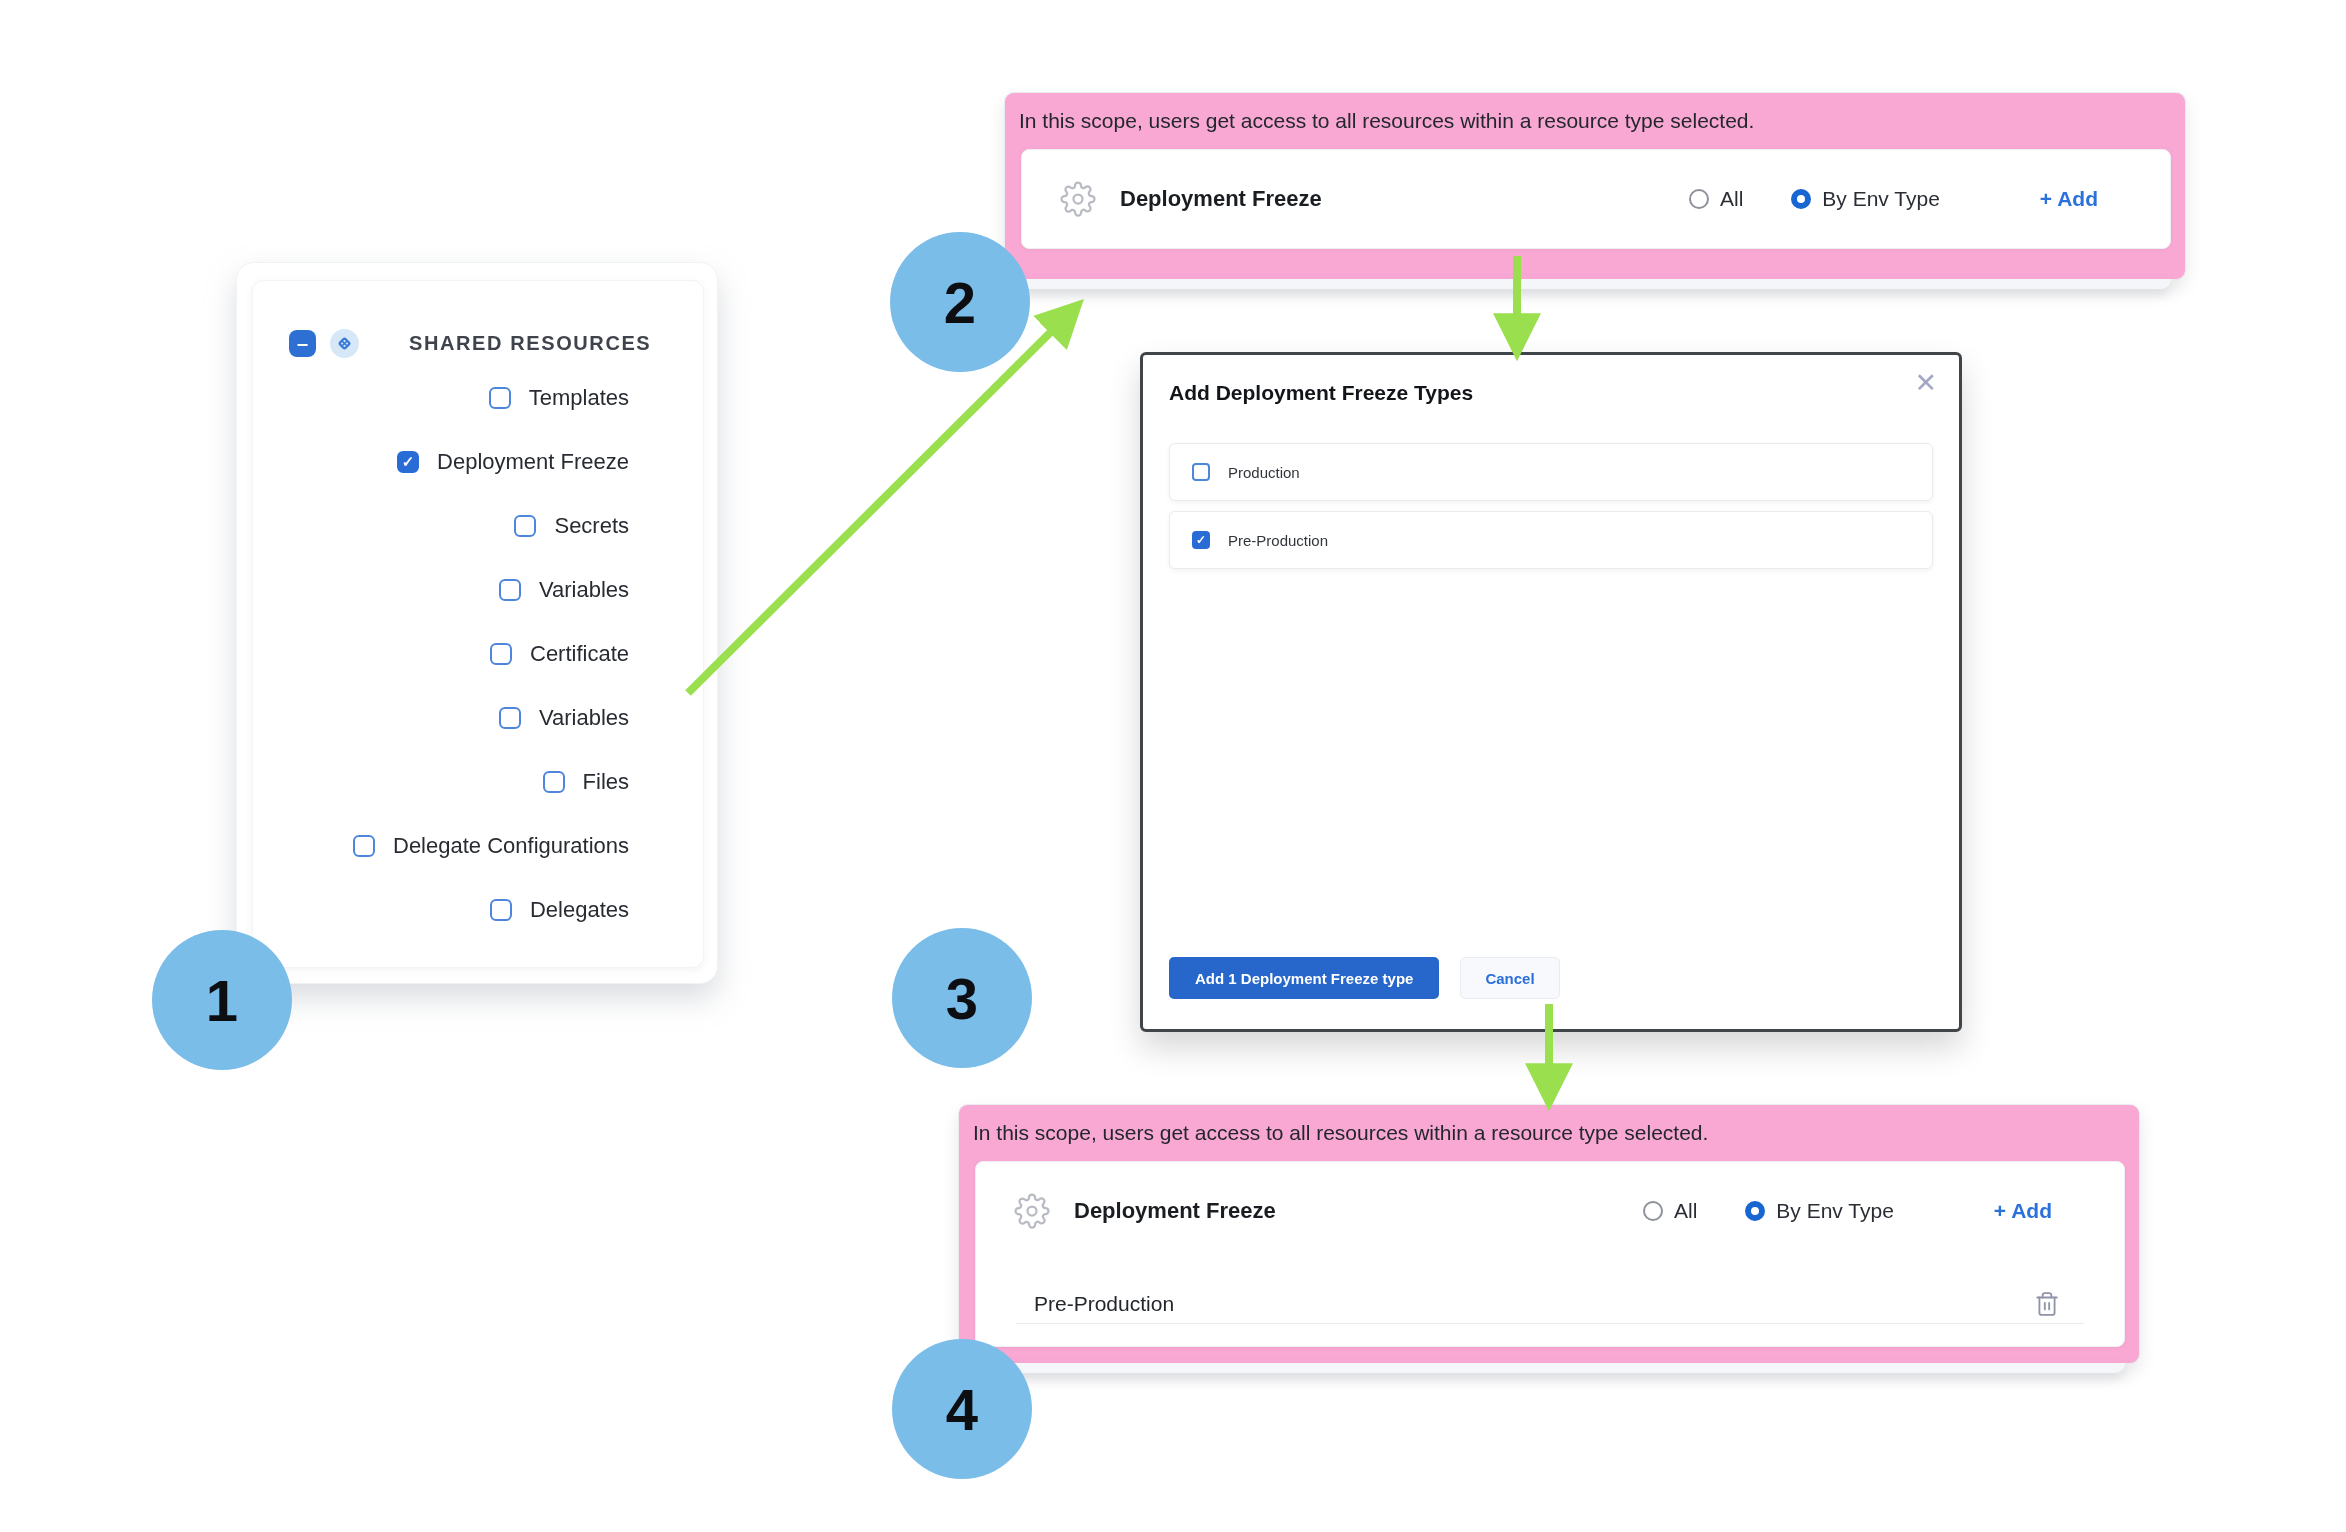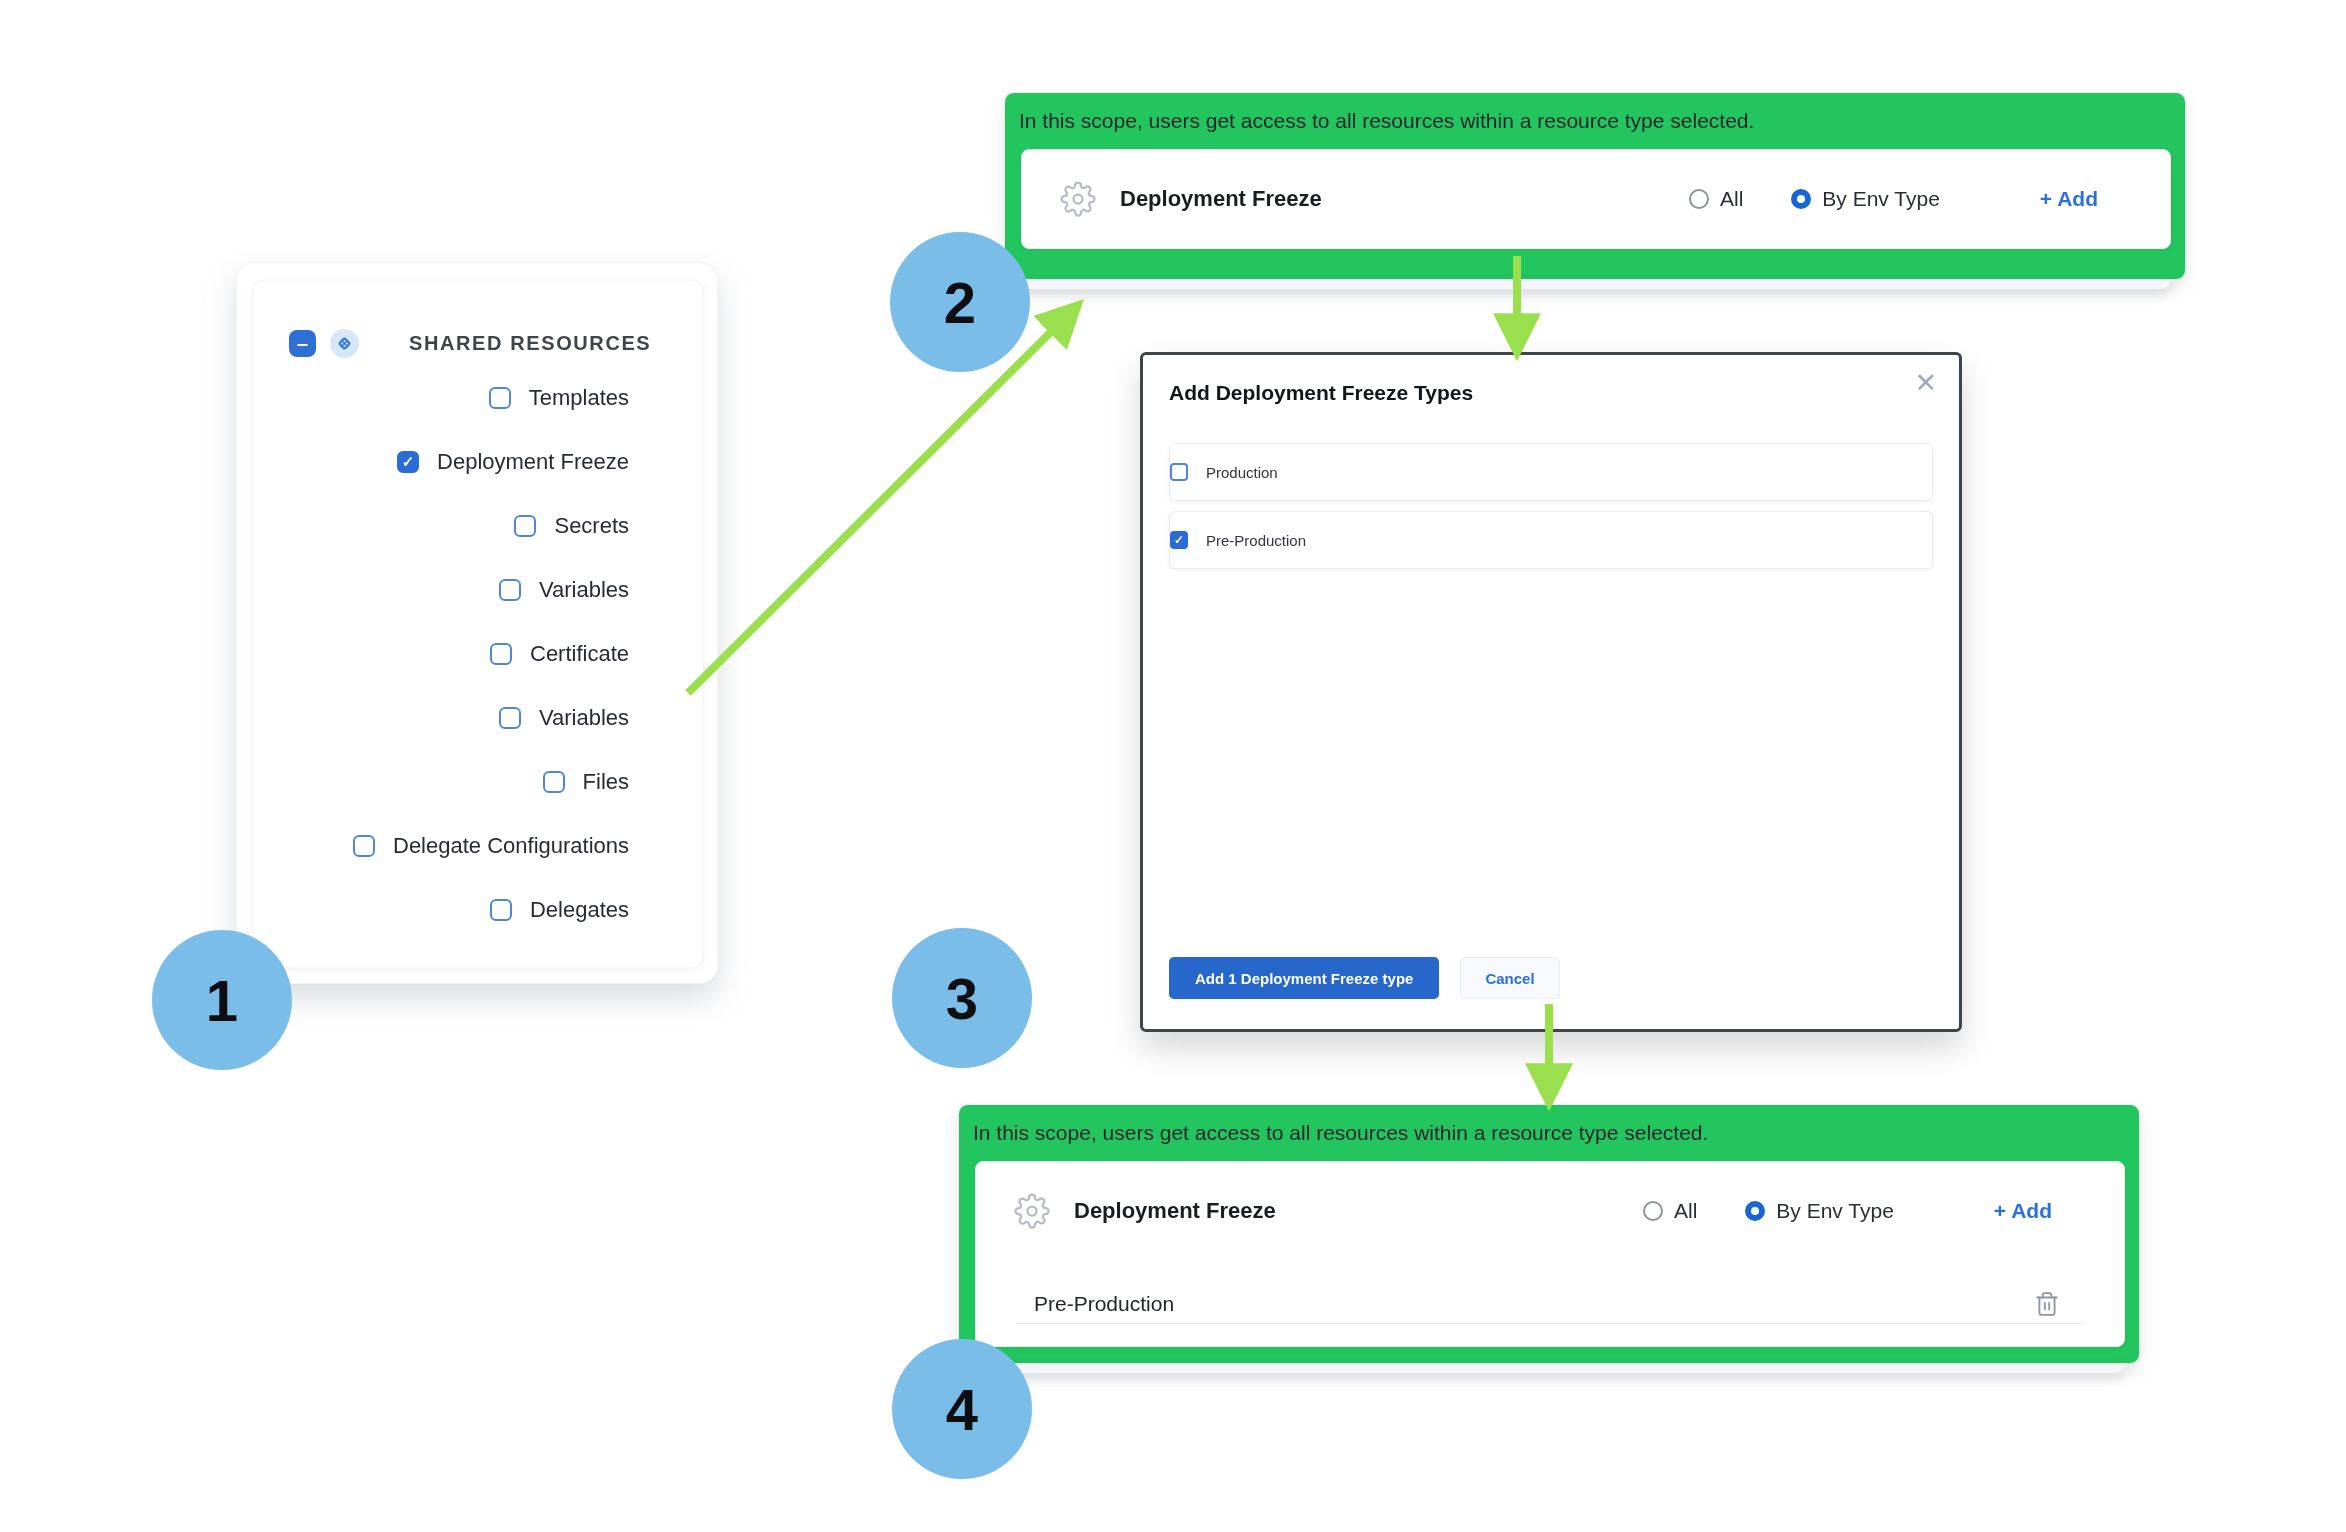--- a/index.html
+++ b/index.html
@@ -27,21 +27,21 @@
     display:flex; align-items:center; justify-content:center; }
   .sb-title { font-size:20px; font-weight:700; color:#3F444C; letter-spacing:1.6px;margin-left:36px; }
   .sb-list { position:absolute; left:100px; top:106px; display:flex; flex-direction:column; gap:42px;align-items:flex-end; }
   .sb-item { display:flex; align-items:center; gap:18px; height:22px; cursor:pointer; }
   .cb { width:22px; height:22px; border-radius:6px; border:2px solid #4D86DC; background:#fff;
     display:flex; align-items:center; justify-content:center; flex:0 0 auto; }
   .cb.checked { background:#2A6CD5; border-color:#2A6CD5; color:#fff; font-size:15px; font-weight:700; }
   .sb-label { font-size:22px; color:#282C32; }
 
   
-  .scope-panel { position:absolute; background:#22c55e; border:1px solid #E9ECF0;
+  .scope-panel { position:absolute; background:#f9a8d4; border:1px solid #E9ECF0;
     border-radius:10px; box-shadow:0 8px 16px rgba(120,125,135,.18); z-index:1; }
   .scope-panel::after { content:""; position:absolute; left:14px; right:14px; bottom:-10px;
     height:10px; background:#f4f6f9; border-radius:0 0 12px 12px;
     box-shadow:0 6px 12px rgba(120,125,135,.25); z-index:-1; }
   .panel-top { left:1004px; top:92px; width:1182px; height:188px; }
   .panel-bottom { left:958px; top:1104px; width:1182px; height:260px; }
   .panel-desc { position:absolute; left:14px; top:16px; font-size:21px; color:#23272D; }
   .panel-card { position:absolute; left:16px; top:56px; width:1150px; background:#fff;
     border:1px solid #EDEFF2; border-radius:8px; box-shadow:0 1px 4px rgba(0,0,0,.05); }
   .panel-card.h-top { height:100px; }
@@ -65,21 +65,21 @@
 
   
   .modal { position:absolute; left:1140px; top:352px; width:822px; height:680px;
     background:#fff; border:3px solid #404549; border-radius:6px;
     box-shadow:0 16px 32px rgba(0,0,0,.16); z-index:3; }
   .modal-title { position:absolute; left:26px; top:26px; font-size:21px; font-weight:700; color:#121519; }
   .modal-close { position:absolute; right:22px; top:10px; font-size:27px; font-weight:400;
     color:#A3A7C4; background:none; border:none; cursor:pointer; line-height:1.4; }
   .modal-list { position:absolute; left:26px; right:26px; top:88px; display:flex; flex-direction:column; gap:10px; }
   .modal-row { height:58px; background:#fff; border:1px solid #E9EBEF; border-radius:6px;
-    box-shadow:0 2px 5px rgba(0,0,0,.05); display:flex; align-items:center; gap:18px; cursor:pointer; }
+    box-shadow:0 2px 5px rgba(0,0,0,.05); display:flex; align-items:center; padding-left:22px; gap:18px; cursor:pointer; }
   .cb.small { width:18px; height:18px; border-radius:4px; }
   .cb.small.checked { font-size:12px; }
   .modal-row-label { font-size:15px; color:#32363C; }
   .modal-footer { position:absolute; left:26px; bottom:30px; display:flex; gap:21px; }
   .btn-primary { height:42px; padding:0 26px; background:#2766CA; border:none; border-radius:5px;
     color:#fff; font-size:15px; font-weight:700; font-family:inherit; cursor:pointer; }
   .btn-cancel { height:42px; padding:0 24px; background:#F7F9FC; border:1px solid #E9ECF0;
     border-radius:5px; color:#2B6FD9; font-size:15px; font-weight:700; font-family:inherit; cursor:pointer; }
 
   

